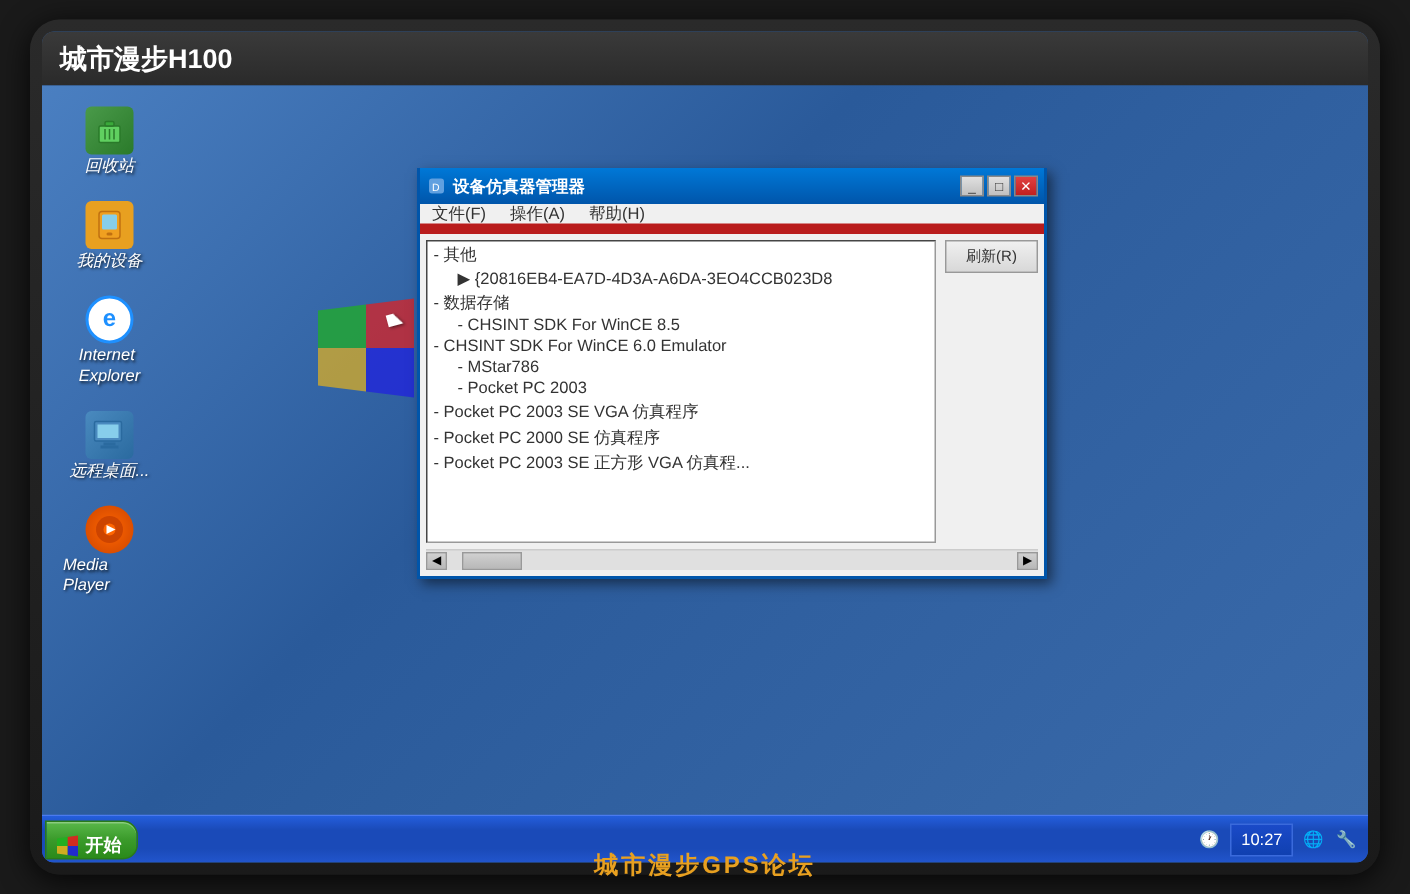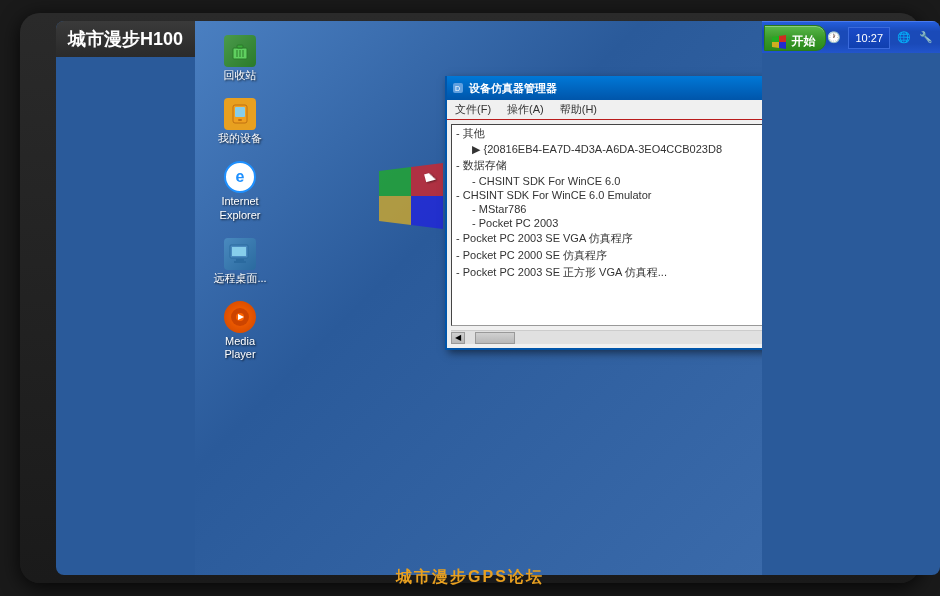--- a/index.html
+++ b/index.html
@@ -25,22 +25,21 @@
     }
 
     .device-screen {
       width: 100%;
       height: 100%;
       background: #2a5a9a;
       border-radius: 8px;
       overflow: hidden;
       position: relative;
       display: flex;
-      flex-direction: row;
-      margin-left: 28px;
+      flex-direction: column;
     }
 
     
     .top-bar {
       background: linear-gradient(180deg, #3a3a3a 0%, #2a2a2a 100%);
       height: 36px;
       display: flex;
       align-items: center;
       padding: 0 12px;
       flex-shrink: 0;
@@ -105,23 +104,24 @@
       height: 32px;
       display: flex;
       align-items: center;
       justify-content: center;
       margin-bottom: 2px;
     }
 
     .icon-label {
       color: white;
       font-size: 11px;
-      text-align: center;
+      text-align: left;
       text-shadow: 1px 1px 2px rgba(0,0,0,0.8);
       line-height: 1.2;
+      font-style: italic;
     }
 
     
     .recycle-icon {
       background: linear-gradient(135deg, #4a9a4a, #2a7a2a);
       border-radius: 4px;
       width: 32px;
       height: 32px;
       display: flex;
       align-items: center;
@@ -302,21 +302,21 @@
     }
 
     .win-btn.close-btn {
       background: linear-gradient(180deg, #e04040, #c02020);
       color: white;
     }
 
     
     .window-menubar {
       background: #f0f0f0;
-      border-bottom: 1px solid #b91c1c;
+      border-bottom: 7px solid #b91c1c;
       height: 20px;
       display: flex;
       align-items: center;
       padding: 0 4px;
       gap: 8px;
     }
 
     .menu-item {
       font-size: 11px;
       color: #333;
@@ -558,21 +558,21 @@
           <span class="menu-item">文件(F)</span>
           <span class="menu-item">操作(A)</span>
           <span class="menu-item">帮助(H)</span>
         </div>
 
         <div class="window-content">
           <div class="tree-panel">
             <div class="tree-item tree-indent-0">- 其他</div>
             <div class="tree-item tree-indent-1">▶ {20816EB4-EA7D-4D3A-A6DA-3EO4CCB023D8</div>
             <div class="tree-item tree-indent-0">- 数据存储</div>
-            <div class="tree-item tree-indent-1">- CHSINT SDK For WinCE 6.0</div>
+            <div class="tree-item tree-indent-1">- CHSINT SDK For WinCE 8.5</div>
             <div class="tree-item tree-indent-2">- CHSINT SDK For WinCE 6.0 Emulator</div>
             <div class="tree-item tree-indent-1">- MStar786</div>
             <div class="tree-item tree-indent-1">- Pocket PC 2003</div>
             <div class="tree-item tree-indent-2">- Pocket PC 2003 SE VGA 仿真程序</div>
             <div class="tree-item tree-indent-2">- Pocket PC 2000 SE 仿真程序</div>
             <div class="tree-item tree-indent-2">- Pocket PC 2003 SE 正方形 VGA 仿真程...</div>
           </div>
 
           <div class="right-panel">
             <button class="panel-button">刷新(R)</button>

